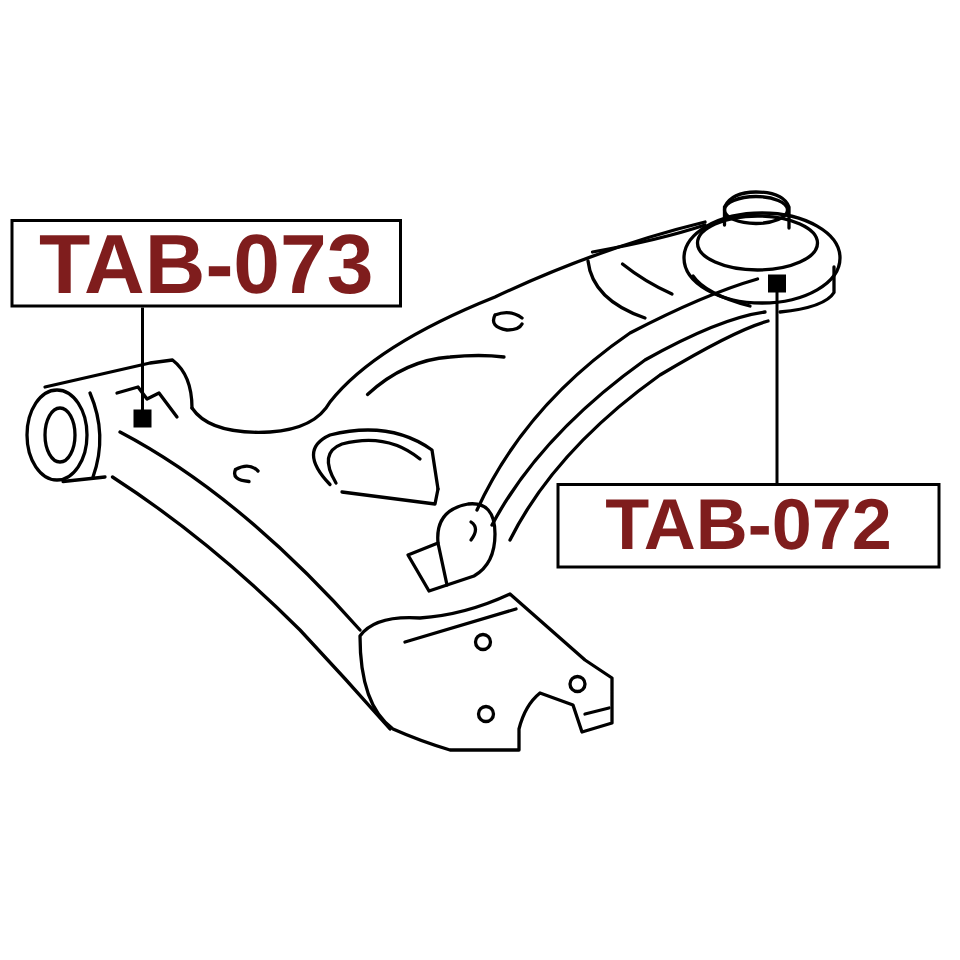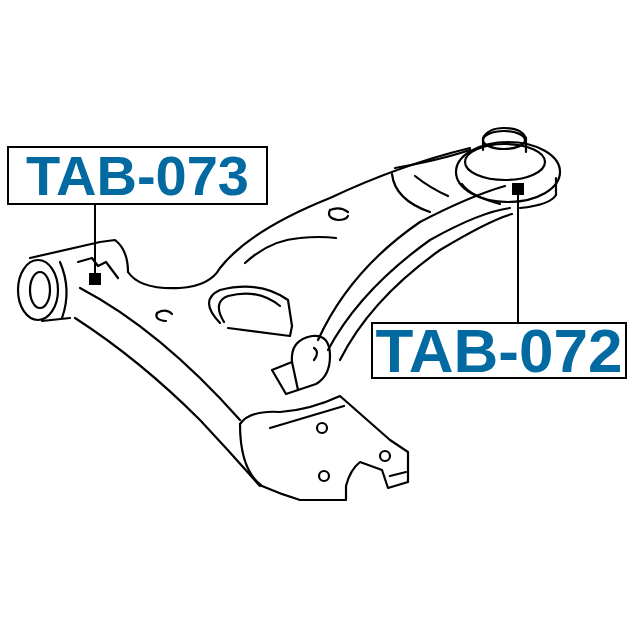--- a/index.html
+++ b/index.html
@@ -1,24 +1,24 @@
 <!DOCTYPE html>
 <html><head>
 <meta charset="utf-8">
 <style>
   html, body { margin:0; padding:0; background:#ffffff; }
   #stage { position:relative; width:640px; height:640px; background:#ffffff; overflow:hidden; }
   svg.art { position:absolute; left:0; top:0; }
   .label-box {
     position:absolute; box-sizing:border-box; border:2px solid #000; background:#fff;
-    font-family:"Liberation Sans", sans-serif; font-weight:bold; color:#0369a1;
+    font-family:"Liberation Sans", sans-serif; font-weight:bold; color:#7f1d1d;
     display:flex; align-items:center; justify-content:center; letter-spacing:0px;
   }
   #label-073 { left:7px; top:146px; width:261px; height:59px; font-size:56px; }
-  #label-072 { left:371px; top:322px; width:256px; height:57px; font-size:62px; }
+  #label-072 { left:371px; top:322px; width:256px; height:57px; font-size:48px; }
 </style>
 </head>
 <body>
 
 <div id="stage">
   <svg class="art" width="640" height="640" viewBox="0 0 640 640" fill="none" stroke="#000" stroke-width="2.2" stroke-linecap="round" stroke-linejoin="round">
 
     <g>
       <ellipse cx="38" cy="290" rx="20" ry="30"></ellipse>
       <ellipse cx="40" cy="290" rx="10" ry="18"></ellipse>

